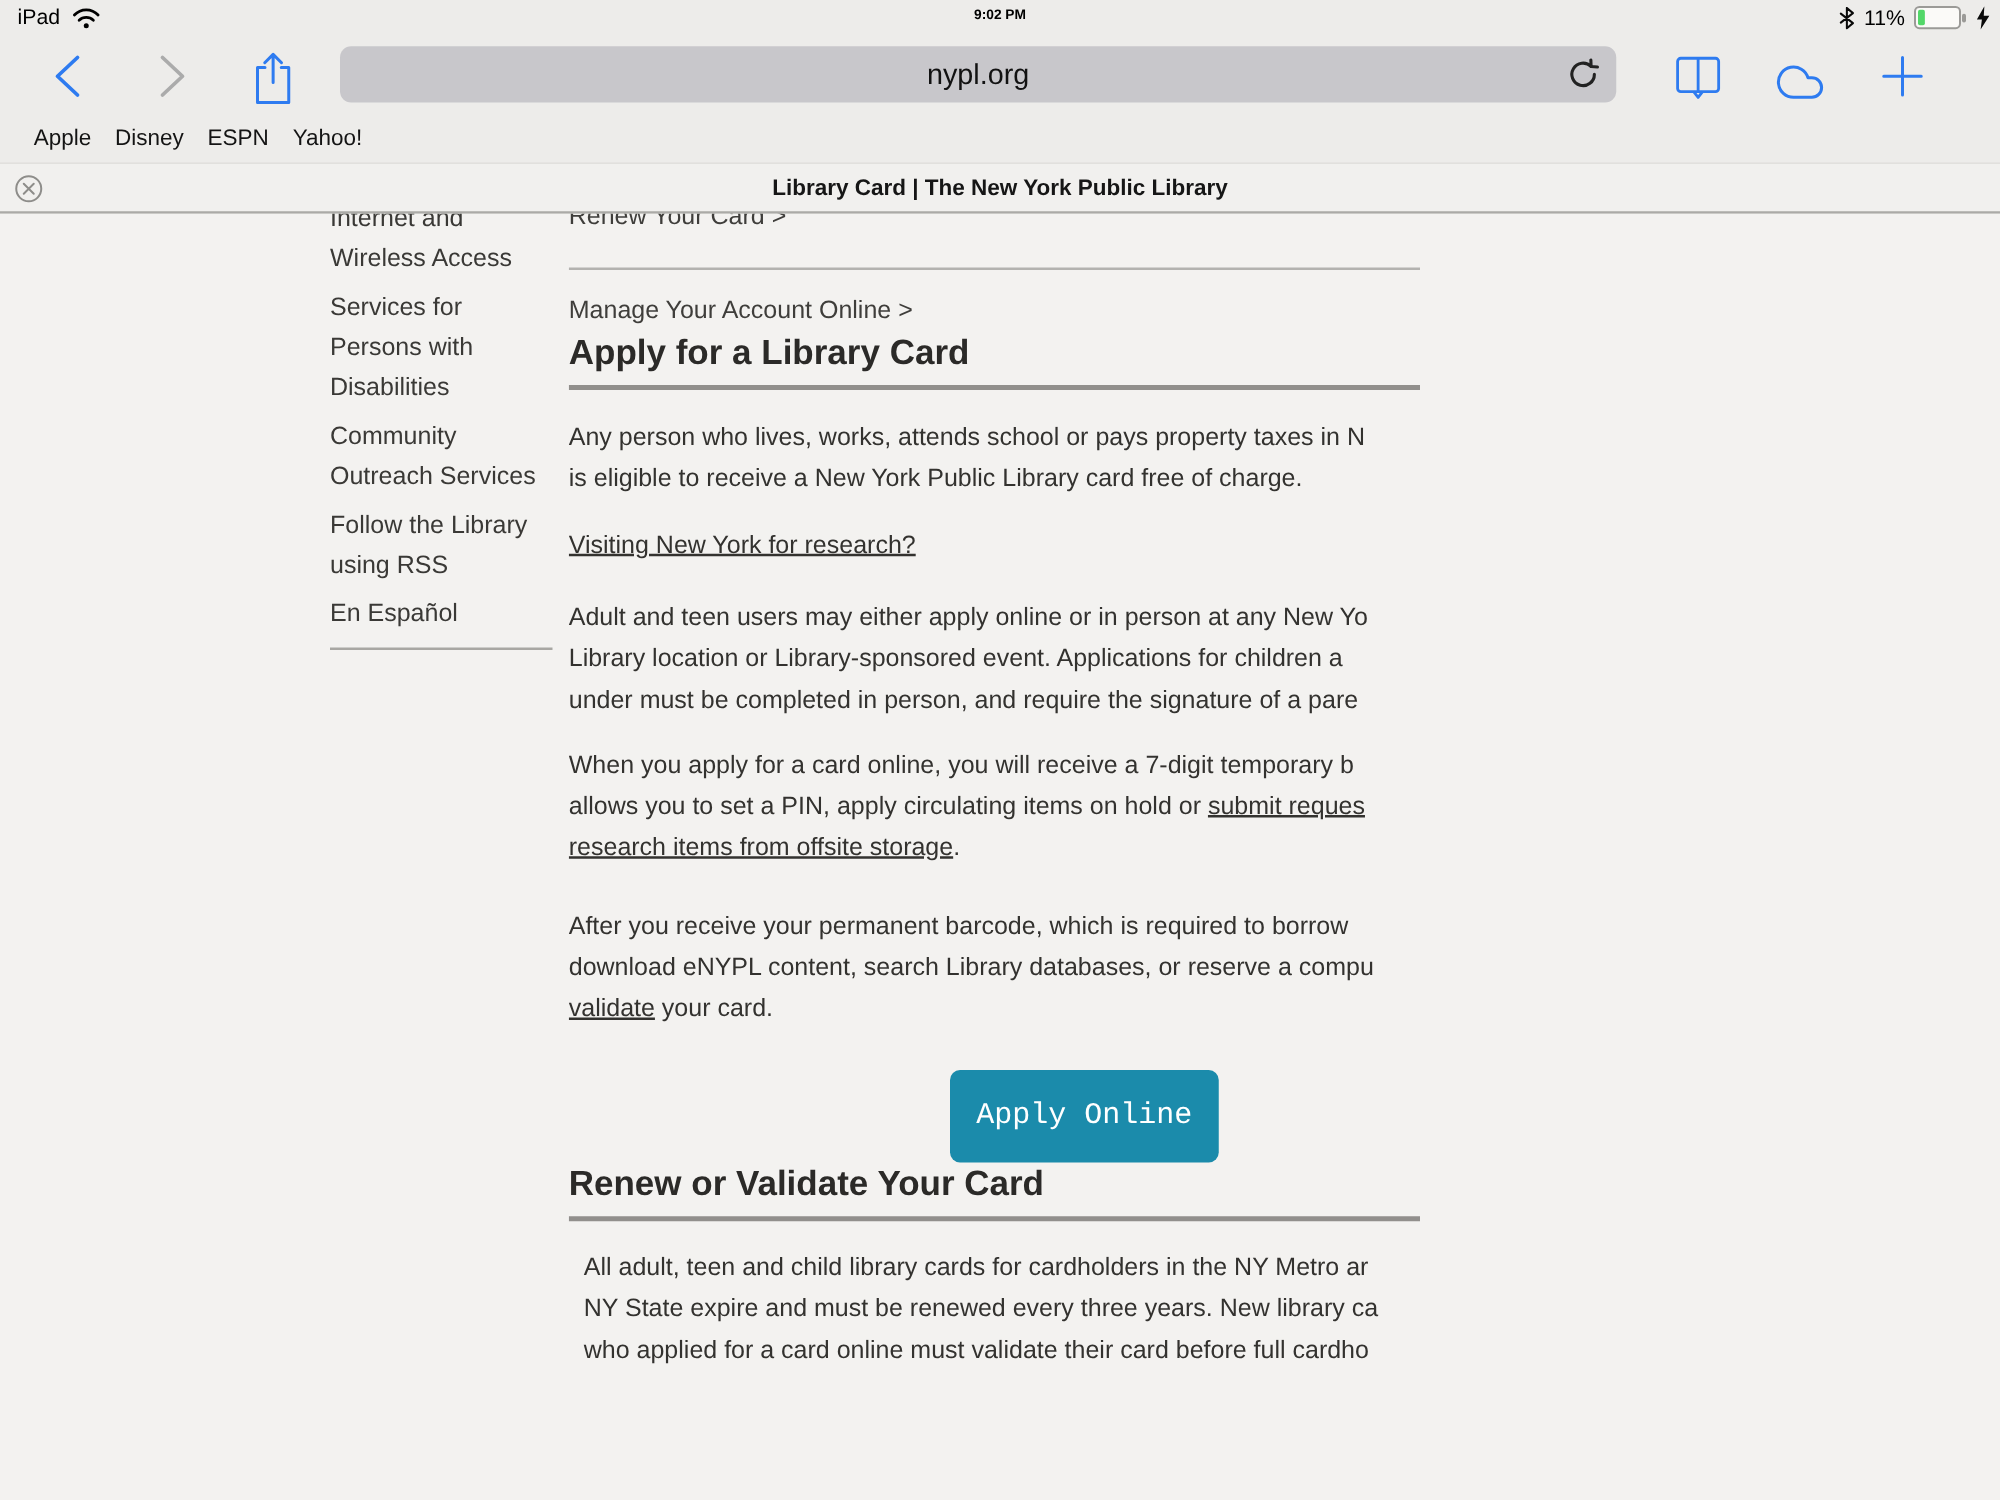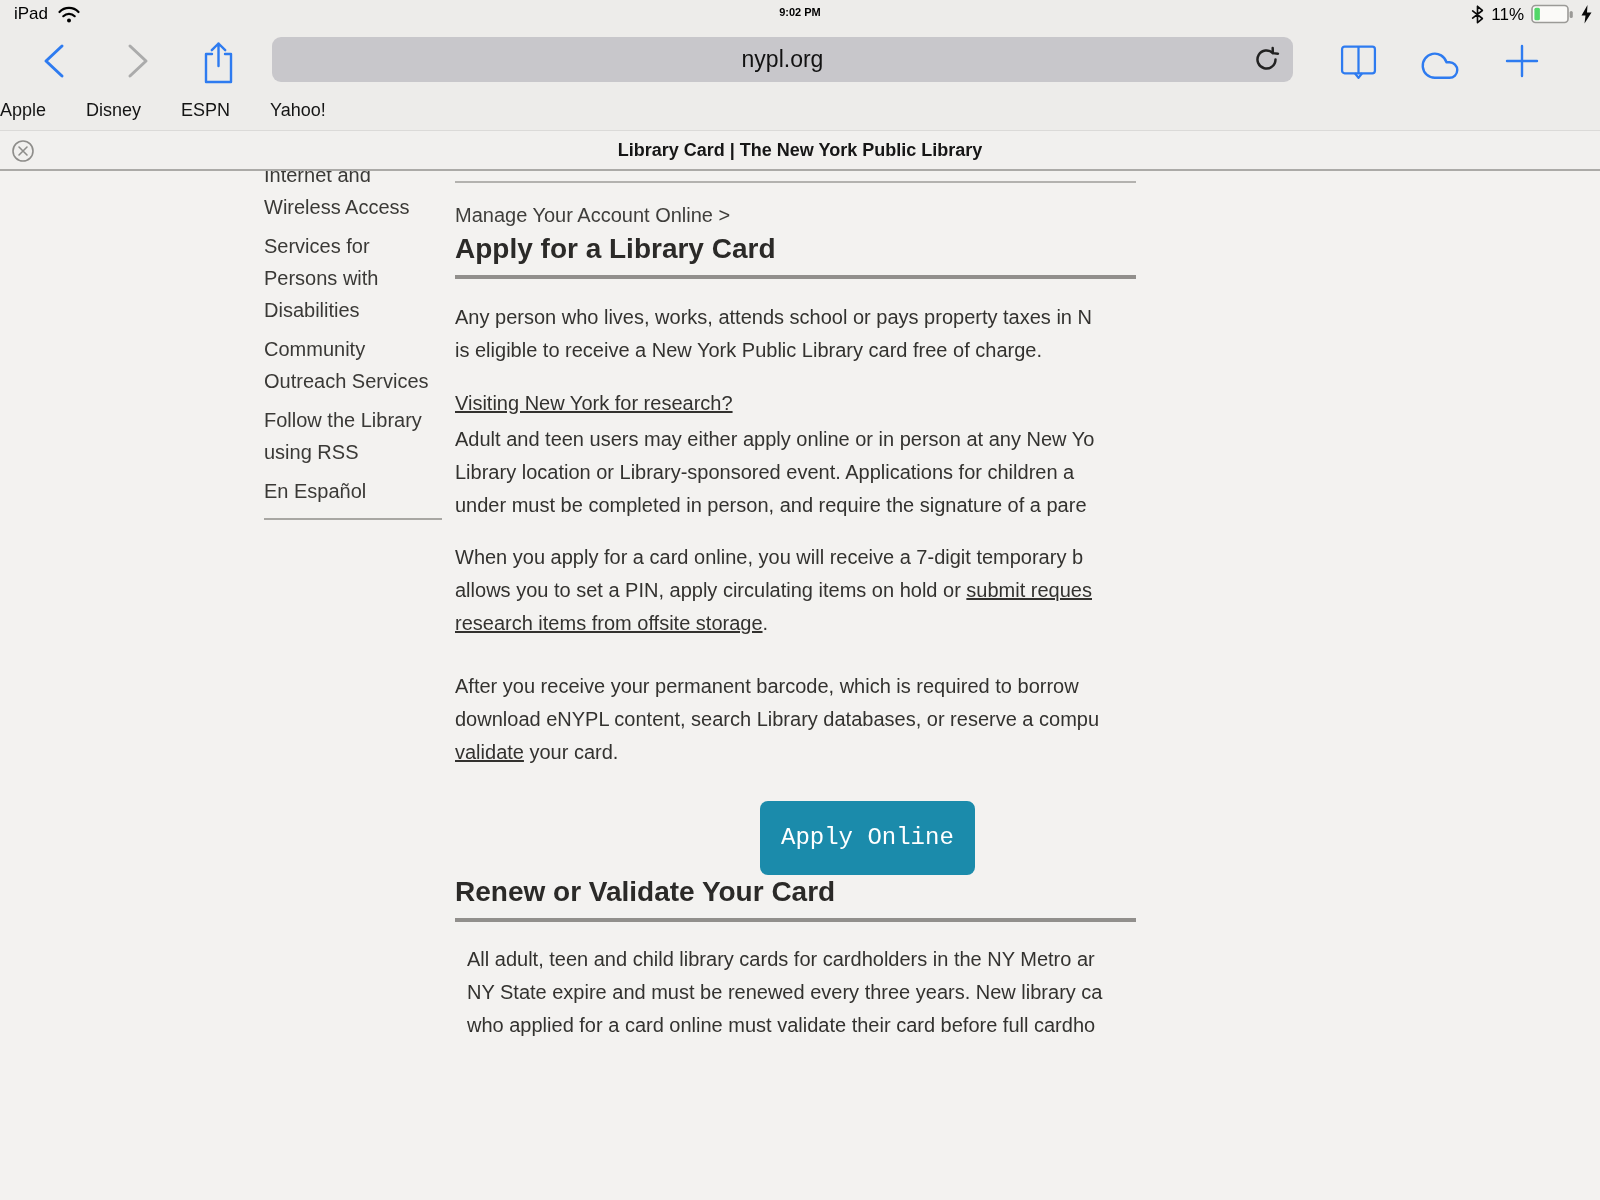--- a/index.html
+++ b/index.html
@@ -17,21 +17,21 @@
   .sb-time { position:absolute; left:0; right:0; top:6px; text-align:center; font-weight:bold; font-size:11px; }
   .sb-right{ position:absolute; right:8px; top:4px; display:flex; align-items:center; gap:7px; }
   .toolbar { height:58px; position:relative; }
   .tb-icon { position:absolute; cursor:default; }
   .url-field {
     position:absolute; left:272px; top:5px; width:1021px; height:45px;
     background:#C8C7CB; border-radius:9px;
   }
   .url-text { text-align:center; line-height:45px; font-size:23px; color:#121212; }
   .reload-btn { position:absolute; right:13px; top:9px; }
-  .bookmarks-bar { height:40px; display:flex; align-items:center; gap:40px; }
+  .bookmarks-bar { height:40px; display:flex; align-items:center; padding-left:27px; gap:19px; }
   .bm-item { font-size:18px; color:#141414; }
   .tab-bar {
     height:41px; background:#F1F0EE; position:relative;
     border-top:1px solid #DBDAD8; border-bottom:2px solid #ABAAA7;
   }
   .tab-title { text-align:center; line-height:38px; font-weight:bold; font-size:18px; color:#161616; }
   .close-tab { position:absolute; left:11px; top:8px; }
 
   
   .page { position:relative; height:1067px; overflow:hidden; background:#F3F2F0; }
@@ -47,21 +47,21 @@
   .main-divider { border-top:2px solid #B3B2AF; margin-top:24px; margin-bottom:16px; }
   h1.section-heading {
     margin:0; font-size:28px; line-height:34px; font-weight:bold; color:#2B2A28;
   }
   .heading-apply { margin-top:80px; }
   .heading-renew { margin-top:43px; }
   .hrule { height:4px; background:#918F8C; margin-top:9px; }
   .para { margin:0; font-size:20px; line-height:33px; color:#33322F; }
   .p1 { margin-top:22px; }
   .plink { margin-top:20px; }
-  .p2 { margin-top:3px; }
+  .p2 { margin-top:25px; }
   .p3 { margin-top:19px; }
   .p4 { margin-top:30px; }
   .p5 { margin-top:21px;margin-left:12px; }
   .ul { text-decoration:underline; color:inherit; }
   .apply-btn {
     display:inline-block; margin-top:32px; margin-left:305px;
     background:var(--button-teal,#1B8BAB); color:#FFFFFF;
     font-size:24px; line-height:24px; padding:25px 21px;
     border:none; border-radius:8px; font-family:Liberation Mono, monospace;
   }
@@ -191,20 +191,21 @@
           <div class="nav-item">Community
 Outreach Services</div>
           <div class="nav-item">Follow the Library
 using RSS</div>
           <div class="nav-item">En Español</div>
         </div>
       <div class="nav-divider"></div>
     </div>
 
     <div class="main-col">
+      <span class="line toplink">Renew Your Card &gt;</span>
       <div class="main-divider"></div>
       <span class="line toplink">Manage Your Account Online &gt;</span>
 
       <h1 class="section-heading heading-apply">Apply for a Library Card</h1>
       <div class="hrule"></div>
 
       <p class="para p1">
         <span class="line">Any person who lives, works, attends school or pays property taxes in N</span>
         <span class="line">is eligible to receive a New York Public Library card free of charge.</span>
       </p>

